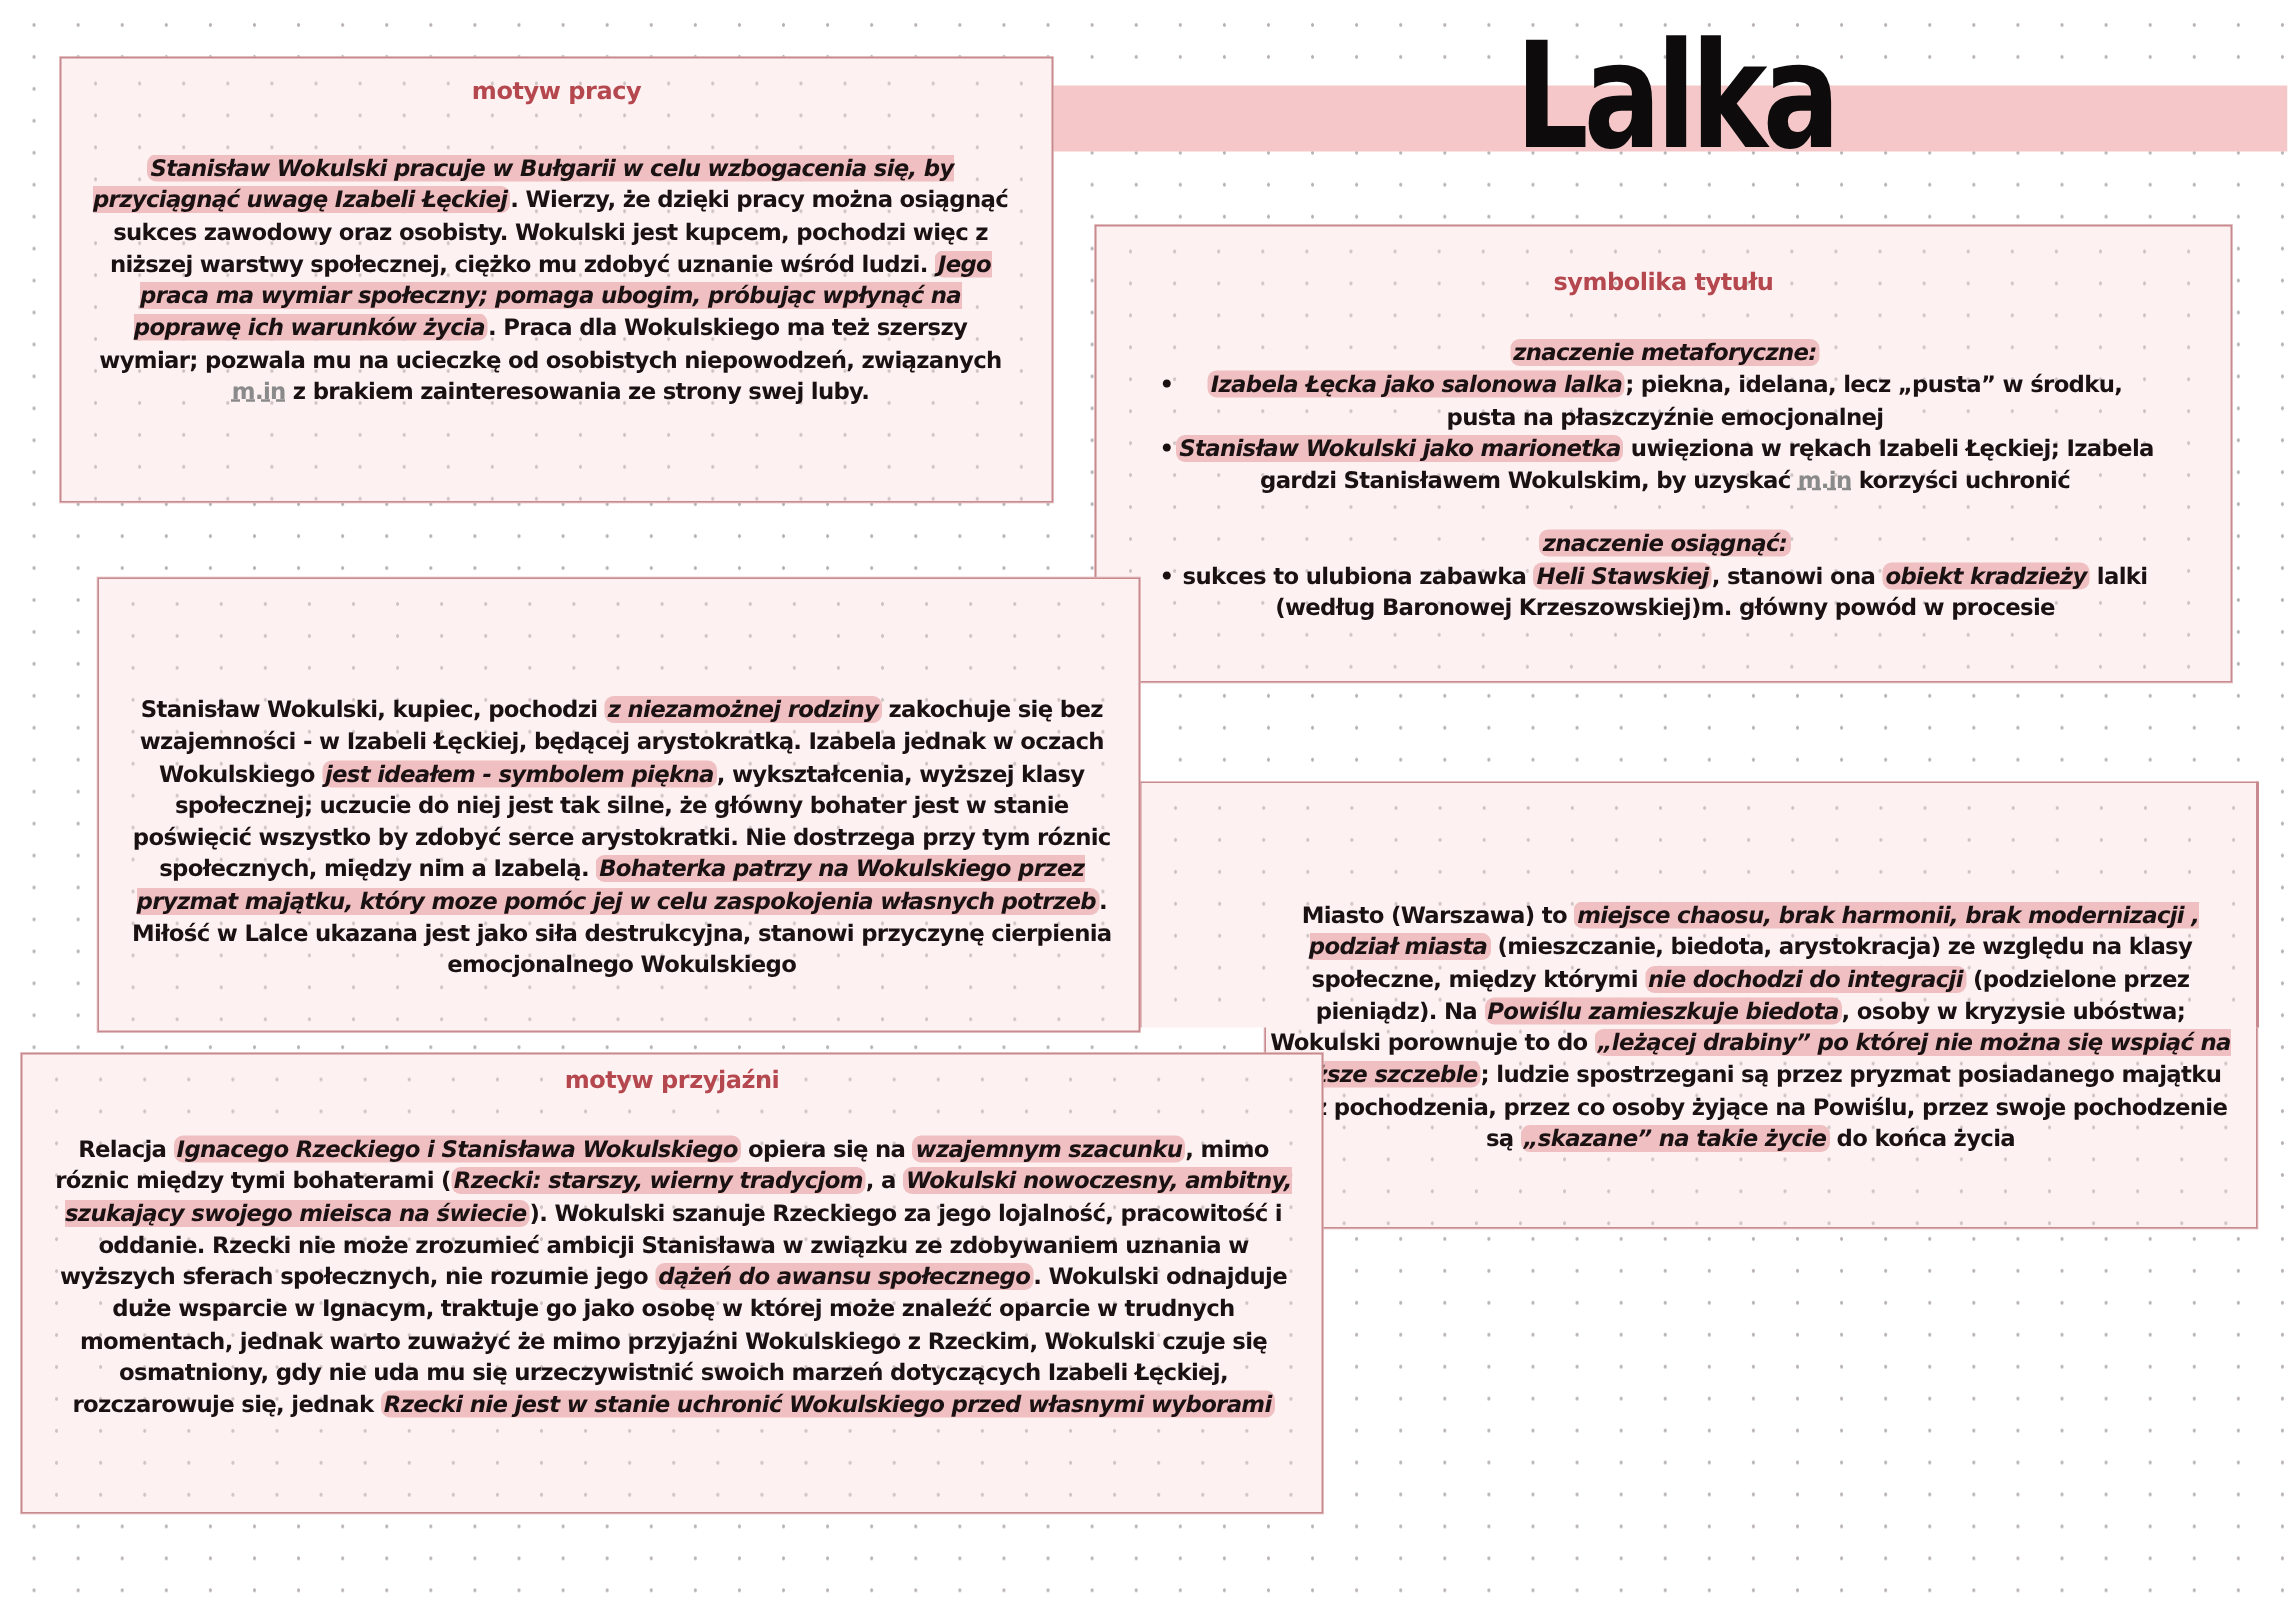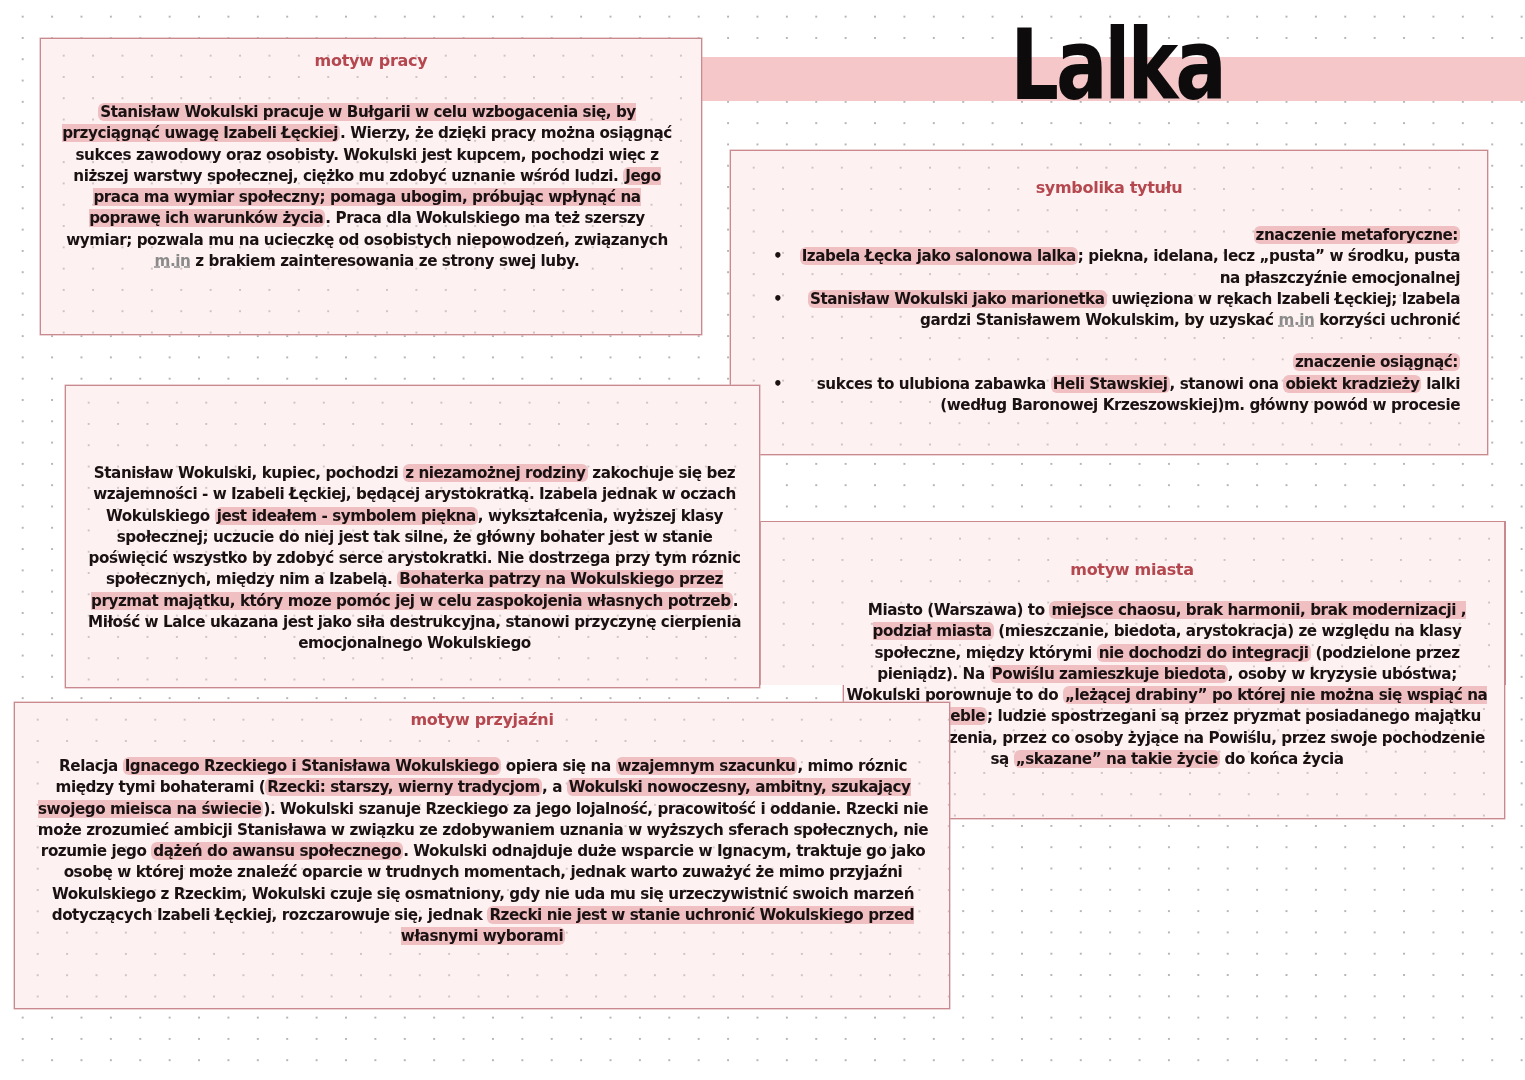--- a/index.html
+++ b/index.html
@@ -36,61 +36,60 @@
   .card-title {
     position: absolute; left: 0; right: 0;
     text-align: center; color: #b5474f;
     font-size: 16px; font-weight: bold; letter-spacing: -0.3px;
   }
   .card-body {
     position: absolute; left: 10px; right: 10px;
     text-align: center; font-size: 15.2px; font-weight: bold;
     line-height: 21.3px; letter-spacing: -0.45px; color: #1a1112;
   }
-  .hl { background: #efbfc2; border-radius: 6px; padding: 0 2px; }
+  .hl { background: #efbfc2; border-radius: 6px; padding: 0 2px; font-style: italic; }
   .mn { color: #8a8a8a; text-decoration: underline dashed; }
   .sub { display: block; }
   .bullet-row { display: block; position: relative; }
   .bullet { position: absolute; left: -8px; }
   .stub { position: absolute; background: #fdf1f1; }
 </style>
 </head>
 <body>
 
 <div class="banner"></div>
 <div class="title">Lalka</div>
 
 <section class="card" style="left:40px; top:38px; width:662px; height:297px;">
   <h2 class="card-title" style="top:12px;">motyw pracy</h2>
   <p class="card-body" style="top:63px; left:18px; right:26px;"><span class="hl">Stanisław Wokulski pracuje w Bułgarii w celu wzbogacenia się, by przyciągnąć uwagę Izabeli Łęckiej</span><span>. Wierzy, że dzięki pracy można osiągnąć sukces zawodowy oraz osobisty. Wokulski jest kupcem, pochodzi więc z niższej warstwy społecznej, ciężko mu zdobyć uznanie wśród ludzi. </span><span class="hl">Jego praca ma wymiar społeczny; pomaga ubogim, próbując wpłynąć na poprawę ich warunków życia</span><span>. Praca dla Wokulskiego ma też szerszy wymiar; pozwala mu na ucieczkę od osobistych niepowodzeń, związanych </span><span class="mn">m.in</span><span> z brakiem zainteresowania ze strony swej luby.</span></p>
 </section>
 
 <section class="card" style="left:730px; top:150px; width:758px; height:305px;">
   <h2 class="card-title" style="top:27px;">symbolika tytułu</h2>
-  <div class="card-body" style="top:74px; left:50px; right:27px;text-align:right;">
+  <div class="card-body" style="top:74px; left:50px; right:48px;">
     <span class="sub"><span class="hl">znaczenie metaforyczne:</span></span>
     <div>
         <div class="bullet-row"><span class="bullet">•</span><span class="hl">Izabela Łęcka jako salonowa lalka</span><span>; piekna, idelana, lecz „pusta” w środku, pusta na płaszczyźnie emocjonalnej</span></div>
         <div class="bullet-row"><span class="bullet">•</span><span class="hl">Stanisław Wokulski jako marionetka</span><span> uwięziona w rękach Izabeli Łęckiej; Izabela gardzi Stanisławem Wokulskim, by uzyskać </span><span class="mn">m.in</span><span> korzyści uchronić</span></div>
       </div>
     <span class="sub" style="height:21px;"></span>
     <span class="sub"><span class="hl">znaczenie osiągnąć:</span></span>
     <div>
         <div class="bullet-row"><span class="bullet">•</span><span>sukces to ulubiona zabawka </span><span class="hl">Heli Stawskiej</span><span>, stanowi ona </span><span class="hl">obiekt kradzieży</span><span> lalki (według Baronowej Krzeszowskiej)m. główny powód w procesie</span></div>
       </div>
   </div>
 </section>
 
 <section class="card" style="left:843px; top:522px; width:662px; height:297px; border-top:none;">
   <div class="stub" style="left:-84px; top:-1px; width:745px; height:164px; border:1.5px solid #c88a8e; border-bottom:none; border-right:none; background-image: radial-gradient(circle, #cfc3c4 1px, transparent 1.3px); background-size:29.4px 21.3px; background-position: 8px 6px;"></div>
   <div class="stub" style="right:-1.5px; top:-1px; width:1.5px; height:164px; background:#c88a8e;"></div>
-  <h2 class="card-title" style="top:38px; left:-84px;">motyw miasta</h2>
   <p class="card-body" style="top:78px; left:0px; right:14px;"><span>Miasto (Warszawa) to </span><span class="hl">miejsce chaosu, brak harmonii, brak modernizacji , podział miasta</span><span> (mieszczanie, biedota, arystokracja) ze względu na klasy społeczne, między którymi </span><span class="hl">nie dochodzi do integracji</span><span> (podzielone przez pieniądz). Na </span><span class="hl">Powiślu zamieszkuje biedota</span><span>, osoby w kryzysie ubóstwa; Wokulski porownuje to do </span><span class="hl">„leżącej drabiny” po której nie można się wspiąć na wyższe szczeble</span><span>; ludzie spostrzegani są przez pryzmat posiadanego majątku oraz pochodzenia, przez co osoby żyjące na Powiślu, przez swoje pochodzenie są </span><span class="hl">„skazane” na takie życie</span><span> do końca życia</span></p>
 </section>
 
 <section class="card" style="left:65px; top:385px; width:695px; height:303px;">
   <p class="card-body" style="top:77px; left:18px; right:14px;"><span>Stanisław Wokulski, kupiec, pochodzi </span><span class="hl">z niezamożnej rodziny</span><span> zakochuje się bez wzajemności - w Izabeli Łęckiej, będącej arystokratką. Izabela jednak w oczach Wokulskiego </span><span class="hl">jest ideałem - symbolem piękna</span><span>, wykształcenia, wyższej klasy społecznej; uczucie do niej jest tak silne, że główny bohater jest w stanie poświęcić wszystko by zdobyć serce arystokratki. Nie dostrzega przy tym róznic społecznych, między nim a Izabelą. </span><span class="hl">Bohaterka patrzy na Wokulskiego przez pryzmat majątku, który moze pomóc jej w celu zaspokojenia własnych potrzeb</span><span>. Miłość w Lalce ukazana jest jako siła destrukcyjna, stanowi przyczynę cierpienia emocjonalnego Wokulskiego</span></p>
 </section>
 
-<section class="card" style="left:14px; top:702px; width:936px; height:307px;">
+<section class="card" style="left:14px; top:702px; width:868px; height:307px;">
   <h2 class="card-title" style="top:7px;">motyw przyjaźni</h2>
   <p class="card-body" style="top:53px; left:18px; right:16px;"><span>Relacja </span><span class="hl">Ignacego Rzeckiego i Stanisława Wokulskiego</span><span> opiera się na </span><span class="hl">wzajemnym szacunku</span><span>, mimo róznic między tymi bohaterami (</span><span class="hl">Rzecki: starszy, wierny tradycjom</span><span>, a </span><span class="hl">Wokulski nowoczesny, ambitny, szukający swojego mieisca na świecie</span><span>). Wokulski szanuje Rzeckiego za jego lojalność, pracowitość i oddanie. Rzecki nie może zrozumieć ambicji Stanisława w związku ze zdobywaniem uznania w wyższych sferach społecznych, nie rozumie jego </span><span class="hl">dążeń do awansu społecznego</span><span>. Wokulski odnajduje duże wsparcie w Ignacym, traktuje go jako osobę w której może znaleźć oparcie w trudnych momentach, jednak warto zuważyć że mimo przyjaźni Wokulskiego z Rzeckim, Wokulski czuje się osmatniony, gdy nie uda mu się urzeczywistnić swoich marzeń dotyczących Izabeli Łęckiej, rozczarowuje się, jednak </span><span class="hl">Rzecki nie jest w stanie uchronić Wokulskiego przed własnymi wyborami</span></p>
 </section>
 
 </body></html>

